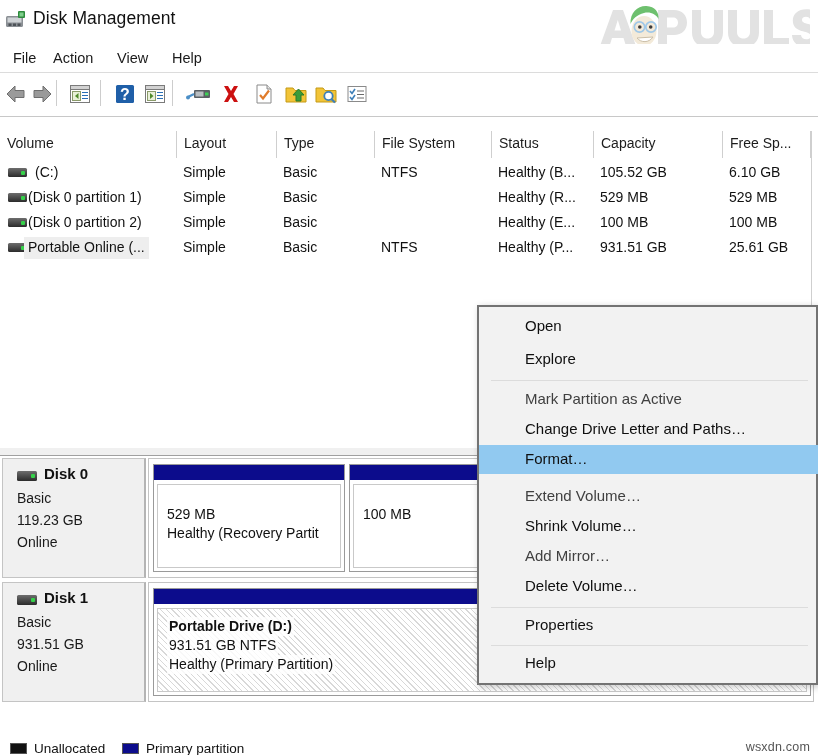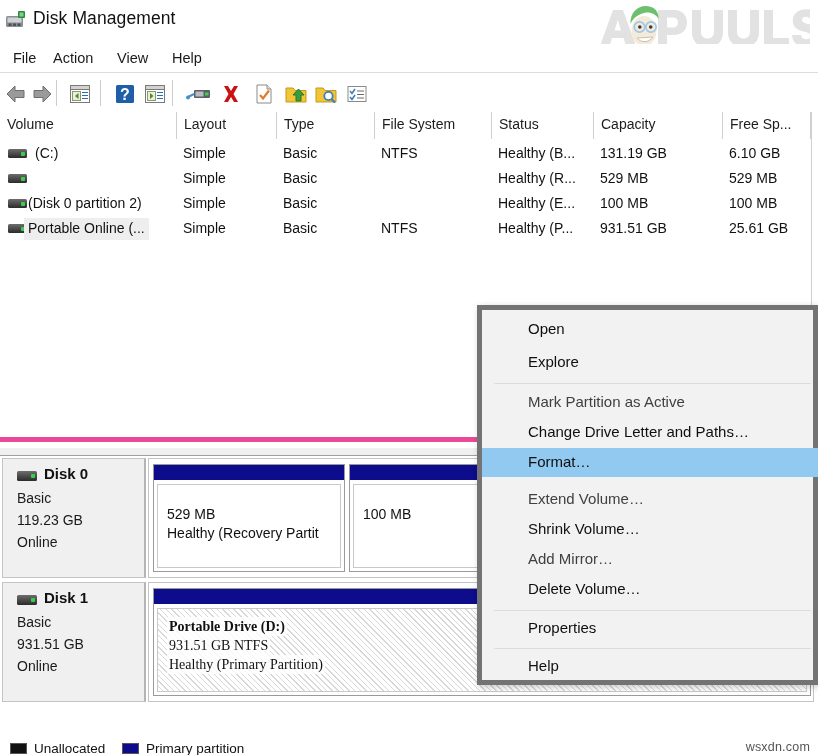--- a/index.html
+++ b/index.html
@@ -57,21 +57,21 @@
     border-bottom: 1px solid #c8c8c8;
   }
   .tb { position: absolute; top: 9px; }
   .tb-sep {
     position: absolute; top: 7px; width: 1px; height: 26px;
     background: #cdcdcd;
   }
 
   
   #listpane {
-    position: absolute; left: 0; top: 112px; width: 818px; height: 330px;
+    position: absolute; left: 0; top: 131px; width: 818px; height: 330px;
     background: #ffffff;
     border-bottom: 5px solid #ec4899;
     overflow: hidden;
   }
   #colheader {
     position: absolute; left: 0; top: 0; width: 818px; height: 27px;
     background: #ffffff;
     border-bottom: 1px solid #c9c9c9;
   }
   .col-h {
@@ -167,21 +167,21 @@
     overflow: hidden;
   }
   .part-body.hatched {
     background-color: #ffffff;
     background-image: repeating-linear-gradient(
       45deg, #ffffff 0 3px, #d8d8d8 3px 4px
     );
   }
   .pl { font-size: 14px; color: #111; white-space: nowrap; line-height: 19px; }
   .pl.bold { font-weight: bold; }
-  .pl.chip { background: rgba(255,255,255,0.82); display: inline-block; padding: 0 2px; font-family: Liberation Serif, serif; }
+  .pl.chip { background: rgba(255,255,255,0.82); display: inline-block; padding: 0 2px; }
 
   
   #legend {
     position: absolute; left: 0; bottom: 0; width: 818px; height: 16px;
     background: #ffffff;
     overflow: hidden;
   }
   .lg-sw {
     position: absolute; top: 4px; width: 17px; height: 11px;
     border: 1px solid #555;
@@ -189,21 +189,21 @@
   .lg-tx {
     position: absolute; top: 2px;
     font-size: 13.5px; color: #111; white-space: nowrap;
   }
 
   
   #ctxmenu {
     position: absolute; left: 477px; top: 305px;
     width: 341px; height: 380px;
     background: #f2f2f2;
-    border: 5px solid #737373;
+    border: 2px solid #737373;
     box-shadow: 2px 2px 7px rgba(0,0,0,0.22);
     z-index: 50;
   }
   .ctx-item {
     position: absolute; left: 0; width: 341px; height: 29px;
     font-size: 15px; color: #0f0f0f;
     padding: 5px 0 0 46px;
     white-space: nowrap;
     cursor: default;
   }
@@ -363,26 +363,27 @@
       <div class="rt-edge"></div>
     </div>
 
     <div class="vrow" style="top:30px">
       <div class="vicon"></div>
       <div class="vname-box">(C:)</div>
       <div class="vcell" style="left:183px">Simple</div>
       <div class="vcell" style="left:283px">Basic</div>
       <div class="vcell" style="left:381px">NTFS</div>
       <div class="vcell" style="left:498px">Healthy (B...</div>
-      <div class="vcell" style="left:600px">131.19 GB</div>
+      <div class="vcell" style="left:600px">105.52 GB</div>
       <div class="vcell" style="left:729px">6.10 GB</div>
     </div>
 
     <div class="vrow" style="top:55px">
       <div class="vicon"></div>
+      <div class="vname-box" style="left:24px">(Disk 0 partition 1)</div>
       <div class="vcell" style="left:183px">Simple</div>
       <div class="vcell" style="left:283px">Basic</div>
       <div class="vcell" style="left:381px"></div>
       <div class="vcell" style="left:498px">Healthy (R...</div>
       <div class="vcell" style="left:600px">529 MB</div>
       <div class="vcell" style="left:729px">529 MB</div>
     </div>
 
     <div class="vrow" style="top:80px">
       <div class="vicon"></div>

